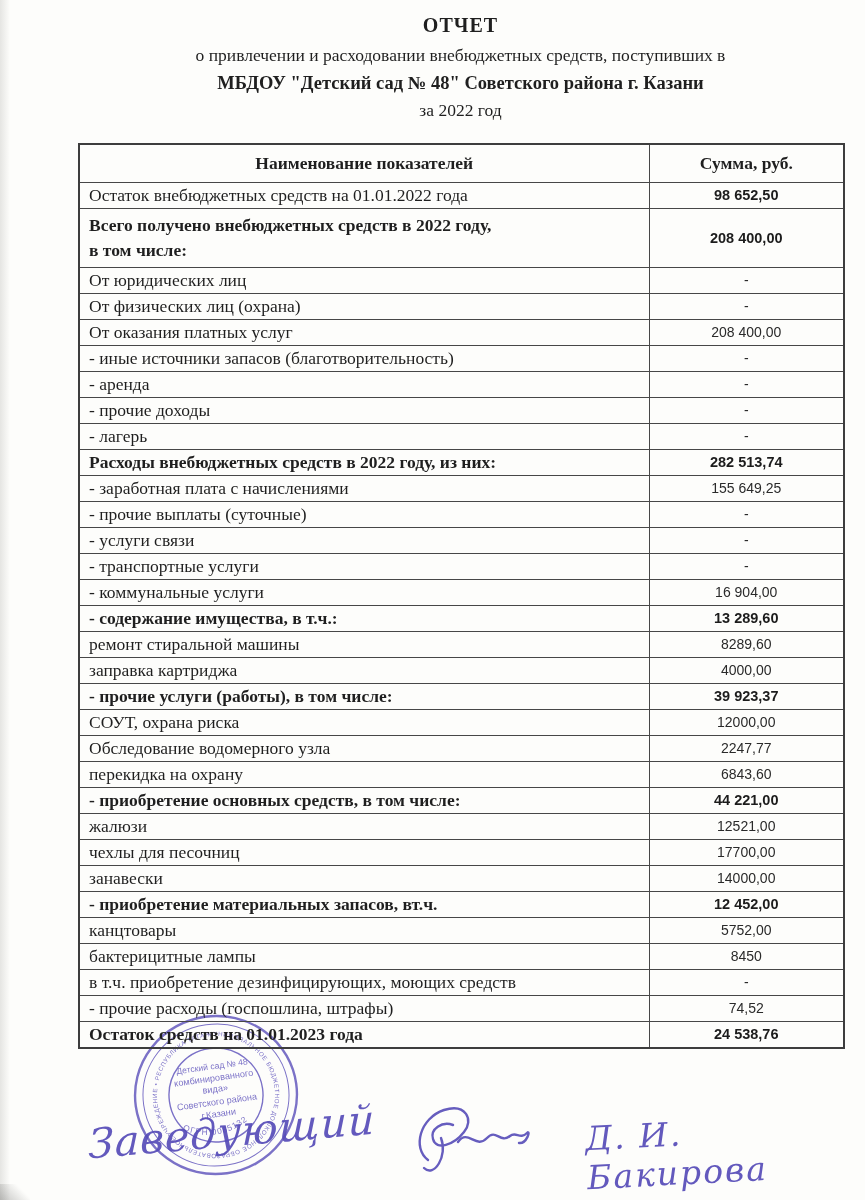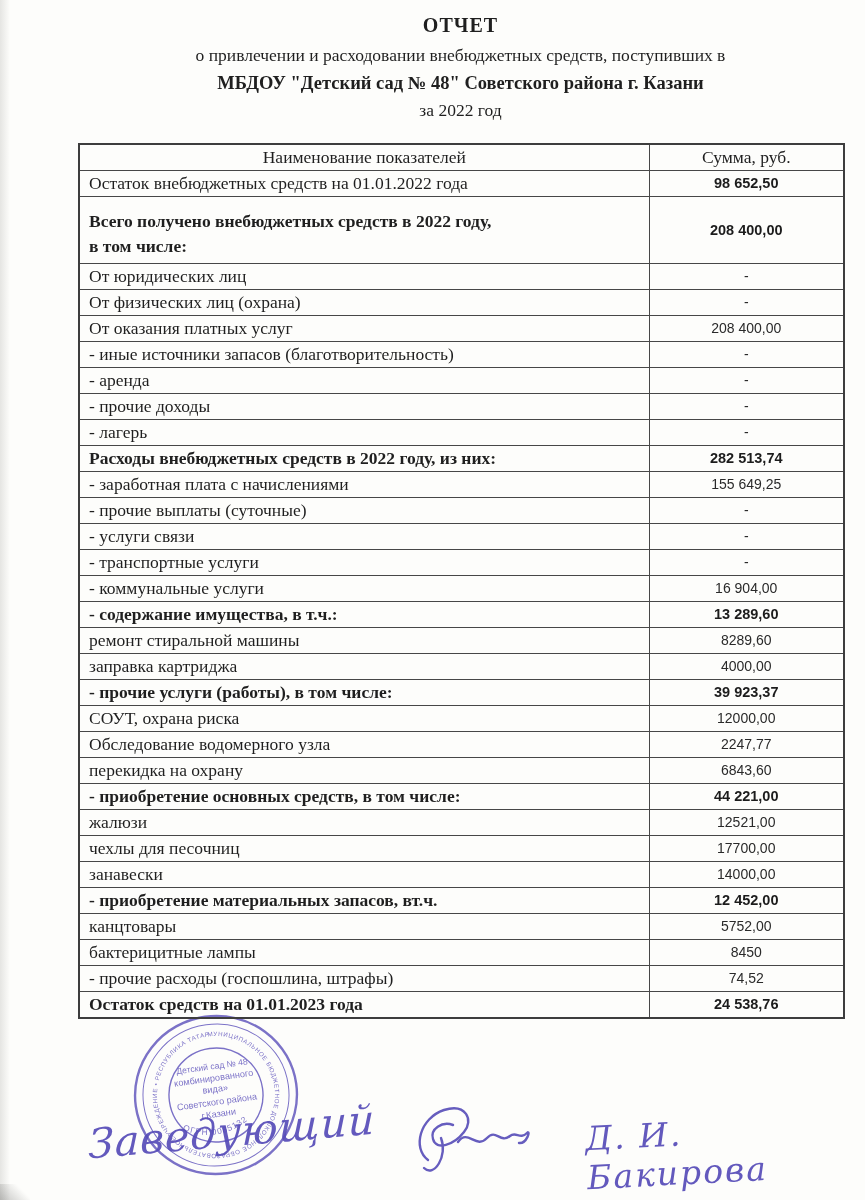--- a/index.html
+++ b/index.html
@@ -19,27 +19,27 @@
   .t3{font-size:18.5px;font-weight:bold;margin-top:7px;}
   .t4{font-size:17.5px;margin-top:6px;text-align:center;}
 
   table.report{
     position:absolute;left:78px;top:143px;width:765px;z-index:1;
     border-collapse:collapse;table-layout:fixed;background:transparent;
     border:2.2px solid #3d3d3d;
   }
   col.c1{width:570px;} col.c2{width:195px;}
   th,td{border:1.6px solid #474747;vertical-align:middle;}
-  th{font-size:17.5px;font-weight:normal;padding:2px 6px;line-height:21px;}
+  th{font-size:17.5px;font-weight:bold;padding:8px 6px;line-height:21px;}
   td.c-name{font-size:17.5px;line-height:21px;padding:2px 8px 2px 9px;white-space:pre-line;}
   td.c-val{font-family:"Liberation Sans",sans-serif;font-size:14px;line-height:21px;
     text-align:center;padding:2px 21px;color:#2a2a2a;}
   .b{font-weight:bold;}
   td.c-val.b{font-size:14.5px;color:#1c1c1c;}
-  tr.tall td.c-name{line-height:25px;padding-top:12px;padding-bottom:4px;}
+  tr.tall td.c-name{line-height:25px;padding-top:4px;padding-bottom:4px;}
 
   .stamp{position:absolute;left:130px;top:1012px;width:172px;height:166px;
     transform:rotate(-8deg);opacity:.88;z-index:0;}
   .stamp text{font-family:"Liberation Sans",sans-serif;}
 
   .sig-title{position:absolute;left:88px;top:1108px;z-index:2;
     font-family:"DejaVu Serif",serif;font-style:italic;font-size:41px;
     color:#564cb8;opacity:.92;letter-spacing:1px;
     transform:rotate(-5deg) skewX(-6deg);}
   .sig-scribble{position:absolute;left:408px;top:1098px;width:130px;height:92px;z-index:2;opacity:.9;}
@@ -181,20 +181,24 @@
         <td class="c-name b">- приобретение материальных запасов, вт.ч.</td>
         <td class="c-val b">12 452,00</td>
       </tr>
       <tr>
         <td class="c-name">канцтовары</td>
         <td class="c-val">5752,00</td>
       </tr>
       <tr>
         <td class="c-name">бактерицитные лампы</td>
         <td class="c-val">8450</td>
+      </tr>
+      <tr>
+        <td class="c-name">в т.ч. приобретение дезинфицирующих, моющих средств</td>
+        <td class="c-val">-</td>
       </tr>
       <tr>
         <td class="c-name">- прочие расходы (госпошлина, штрафы)</td>
         <td class="c-val">74,52</td>
       </tr>
       <tr>
         <td class="c-name b">Остаток средств на 01.01.2023 года</td>
         <td class="c-val b">24 538,76</td>
       </tr>
     </tbody>

